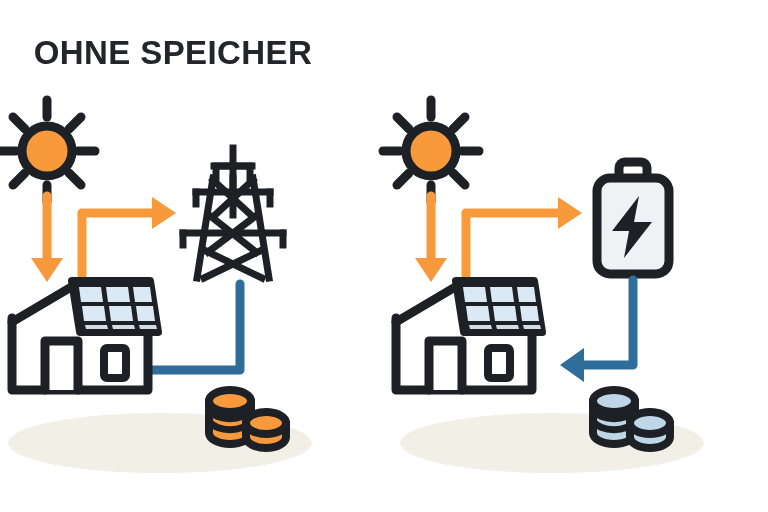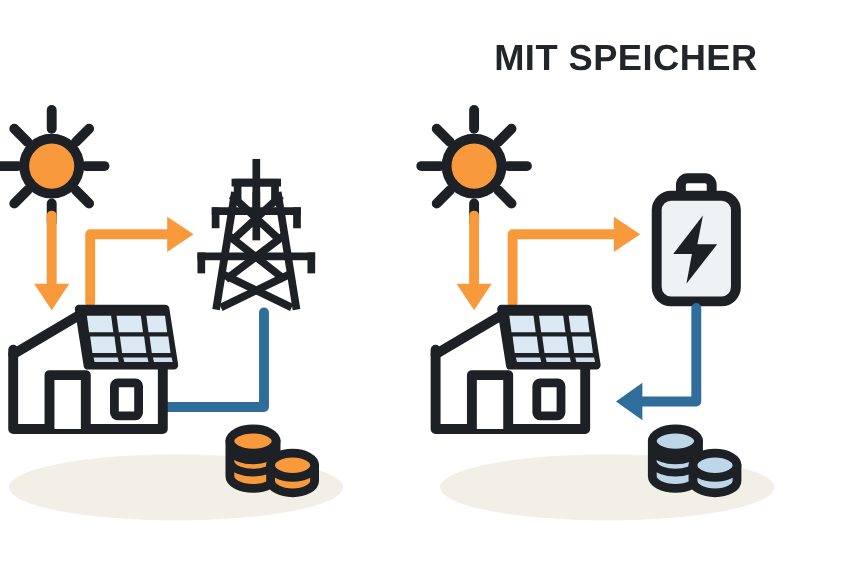--- a/index.html
+++ b/index.html
@@ -61,20 +61,21 @@
 
 <div class="stage">
 
   <svg class="art" width="768" height="512" style="pointer-events:none;">
     <ellipse cx="160" cy="443" rx="152" ry="30" fill="#f2efe7"></ellipse>
     <ellipse cx="552" cy="443" rx="152" ry="30" fill="#f2efe7"></ellipse>
   </svg>
 
   <div class="panel panel-left">
 
+    <div class="panel-title">OHNE SPEICHER</div>
 
     <svg class="art" width="384" height="512">
 
       <g>
         <g stroke="#1d2125" stroke-width="9" stroke-linecap="round">
           <line x1="47" y1="100" x2="47" y2="117"></line>
           <line x1="47" y1="185" x2="47" y2="202"></line>
           <line x1="-1" y1="151" x2="16" y2="151"></line>
           <line x1="78" y1="151" x2="95" y2="151"></line>
           <line x1="13" y1="117" x2="25" y2="129"></line>
@@ -168,21 +169,20 @@
           <path d="M246 423 L246 437 a20 11 0 0 0 40 0 L286 423 Z" fill="#f89a3c" stroke="#1d2125" stroke-width="8" stroke-linejoin="round"></path>
           <ellipse cx="266" cy="423" rx="20" ry="11" fill="#f89a3c" stroke="#1d2125" stroke-width="8"></ellipse>
         </g>
       </g>
 
     </svg>
   </div>
 
   <div class="panel panel-right">
 
-    <div class="panel-title">MIT SPEICHER</div>
 
     <svg class="art" width="384" height="512">
 
       <g>
         <g stroke="#1d2125" stroke-width="9" stroke-linecap="round">
           <line x1="47" y1="100" x2="47" y2="117"></line>
           <line x1="47" y1="185" x2="47" y2="202"></line>
           <line x1="-1" y1="151" x2="16" y2="151"></line>
           <line x1="78" y1="151" x2="95" y2="151"></line>
           <line x1="13" y1="117" x2="25" y2="129"></line>

